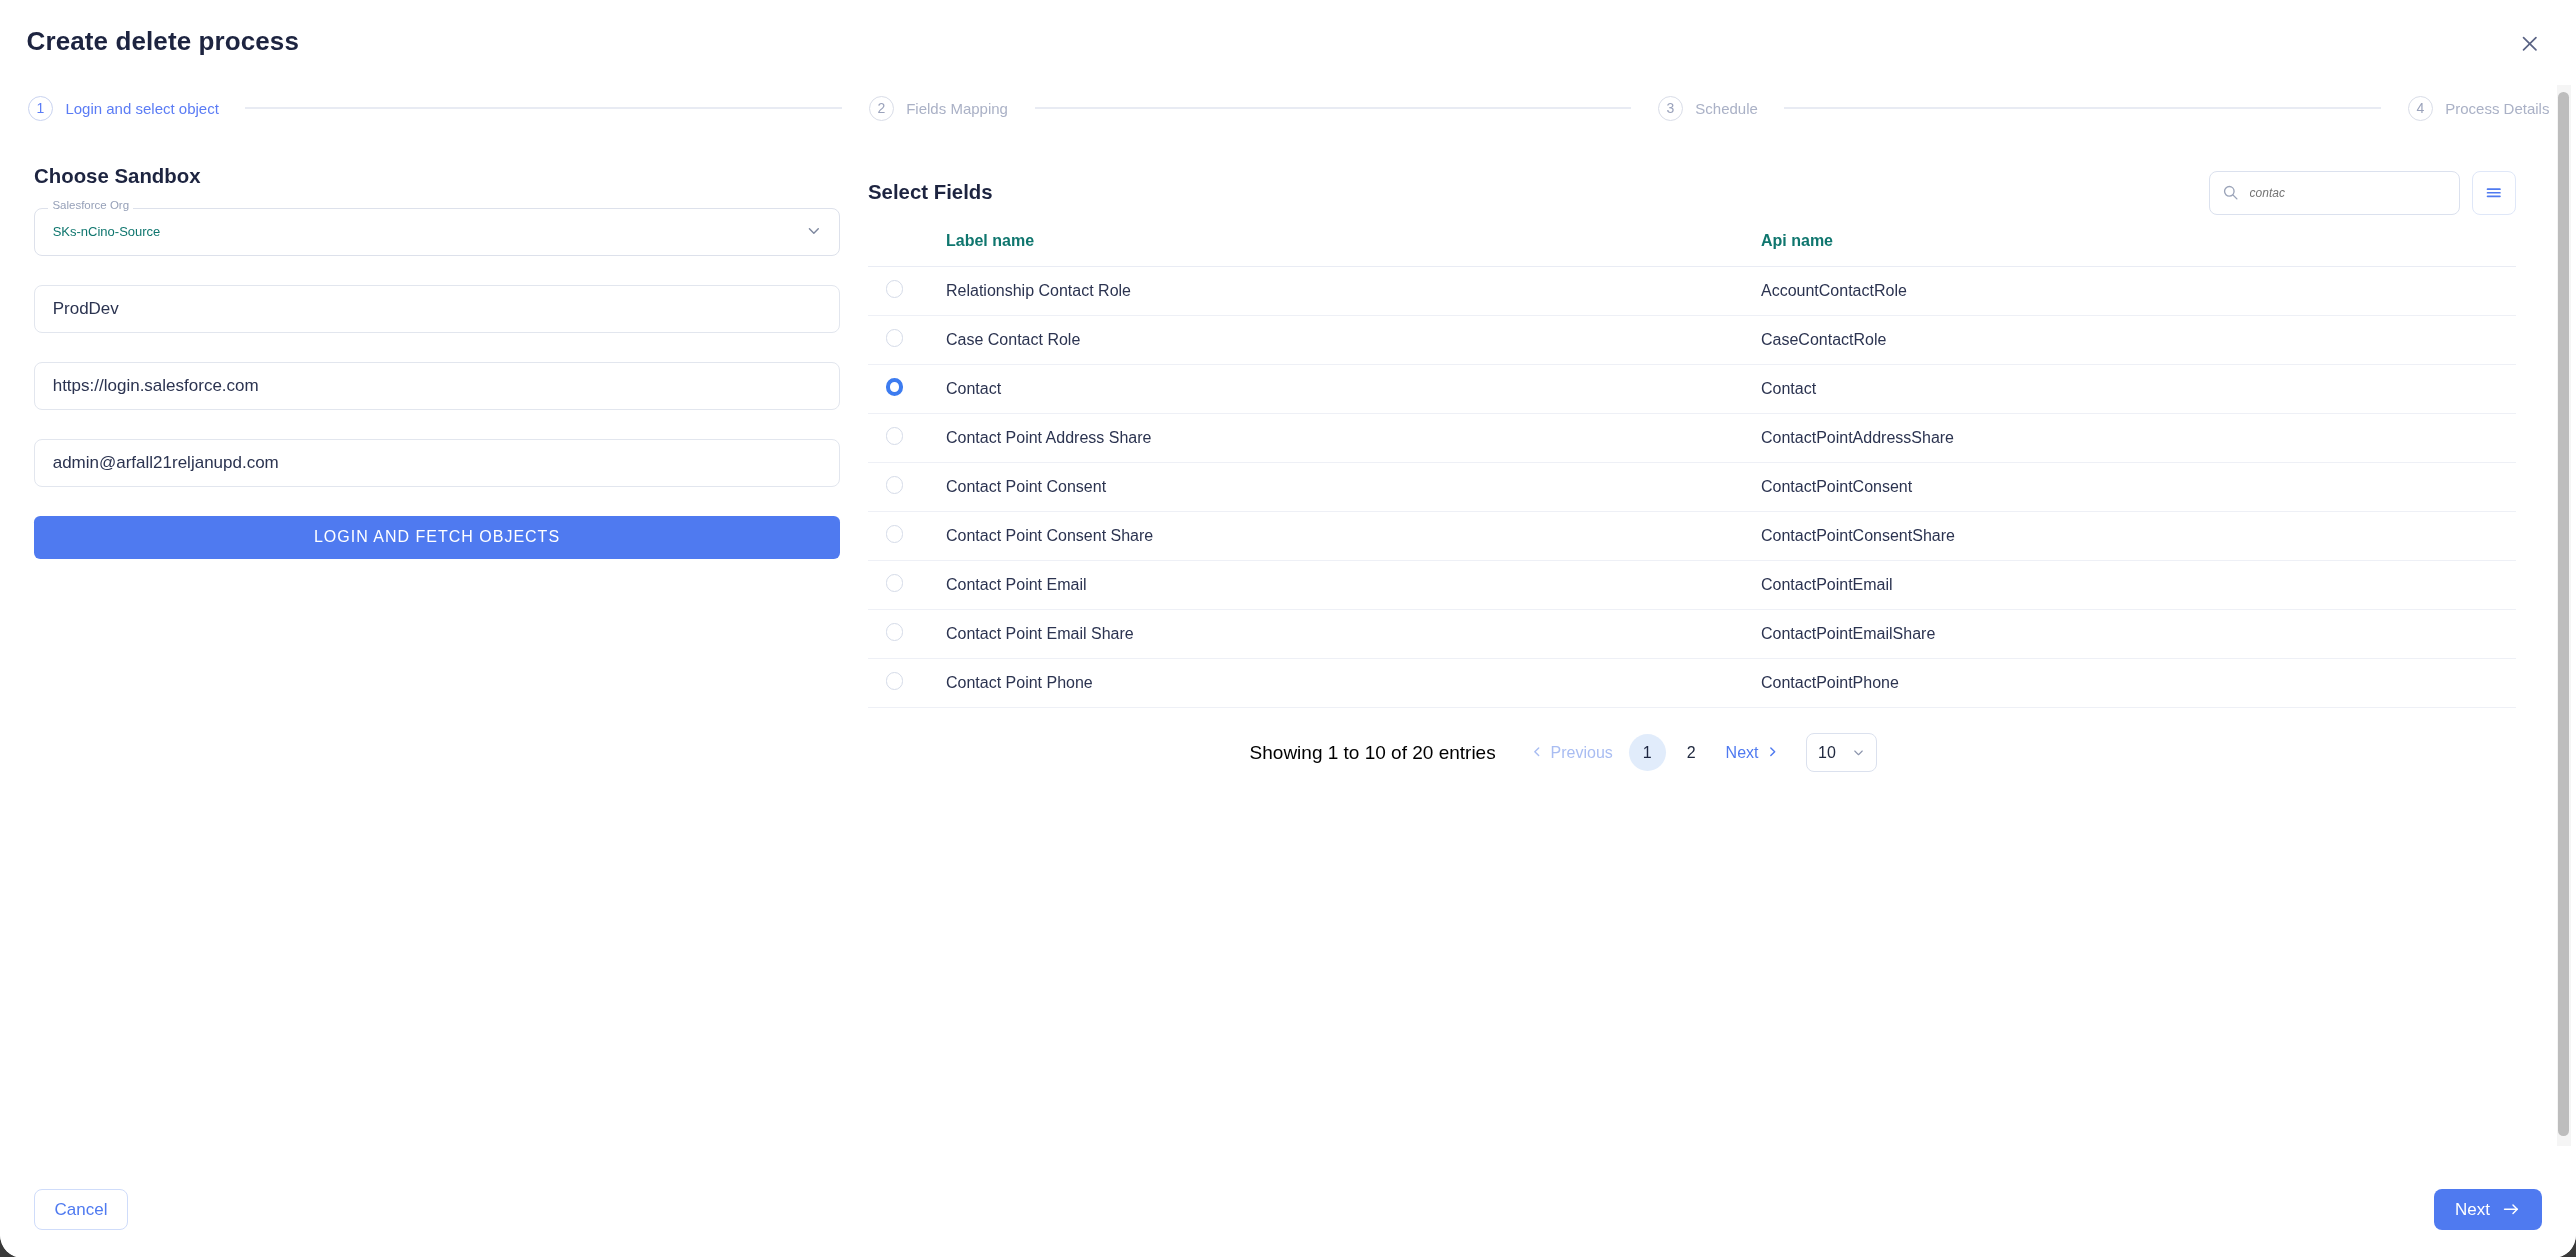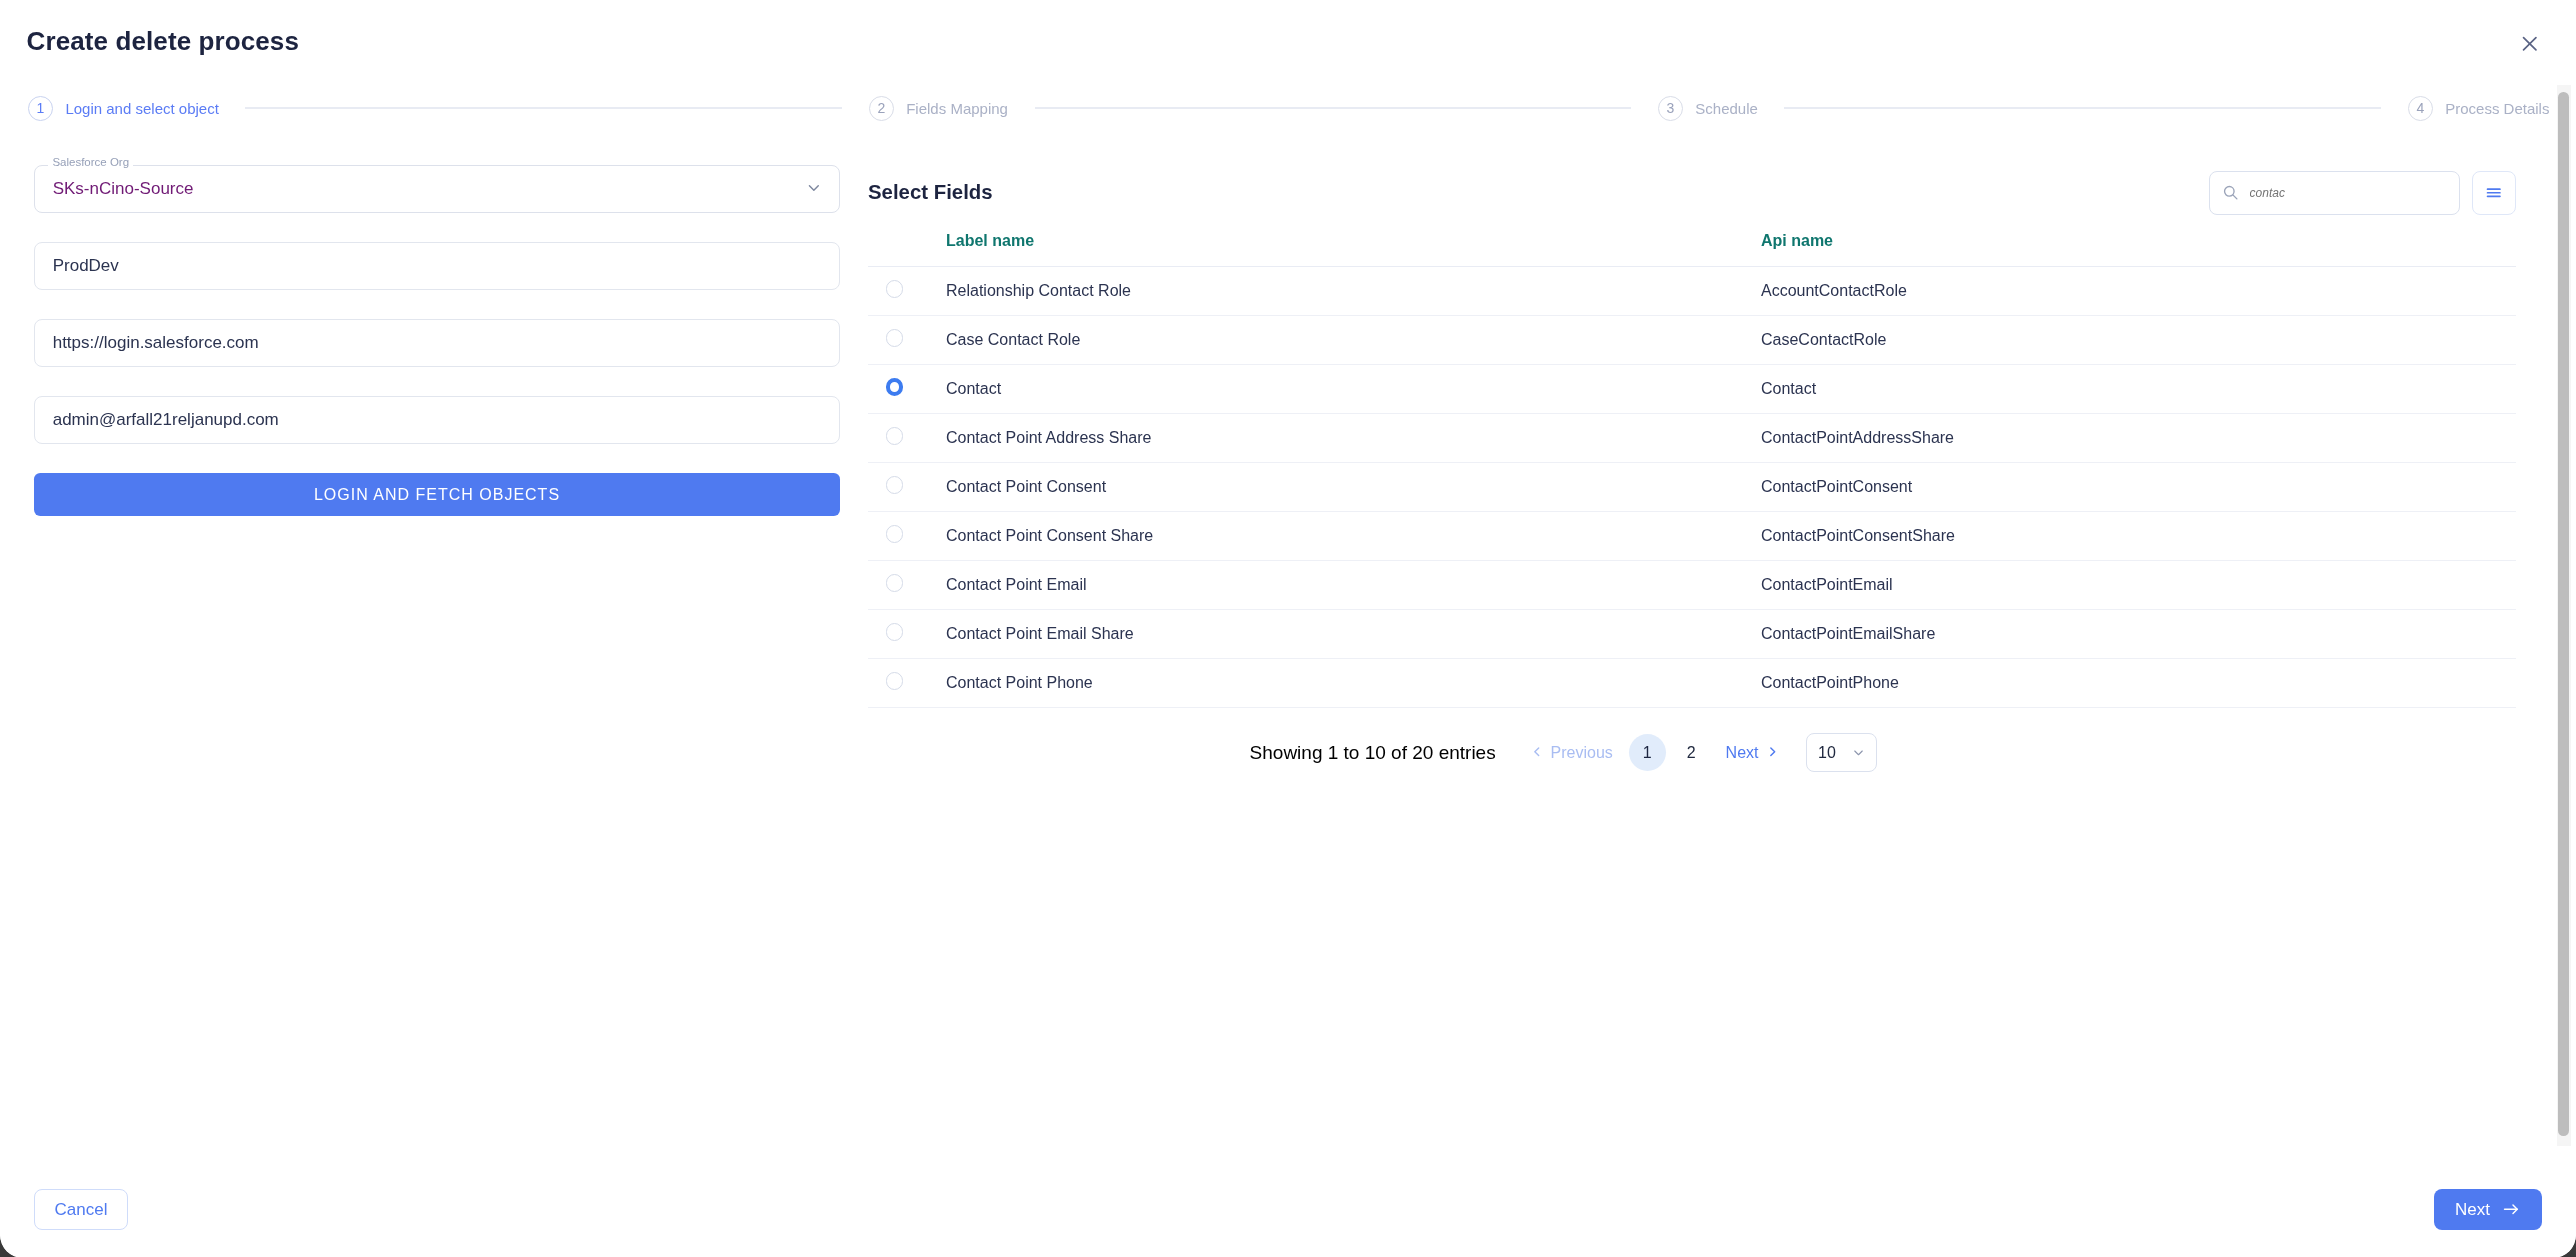--- a/index.html
+++ b/index.html
@@ -103,22 +103,22 @@
   }
   .outlined {
     width: 100%;
     height: 48px;
     border: 1.2px solid #dde1eb;
     border-radius: 8px;
     background: #fff;
     display: flex;
     align-items: center;
     padding: 0 17.7px;
-    font-size: 17px;
-    color: #701a75;
+    font-size: 13px;
+    color: #0f766e;
   }
   .float-label {
     position: absolute;
     left: 14px; top: -8px;
     background: #fff;
     padding: 0 4.4px;
     font-size: 11.5px;
     color: #96a0b8;
     line-height: 1;
   }
@@ -365,20 +365,21 @@
       <div class="step-label">Schedule</div>
     </div>
     <div class="step-line"></div>
     <div class="step">
       <div class="step-circle">4</div>
       <div class="step-label">Process Details</div>
     </div>
   </div>
 
   <div class="left-panel">
+    <div class="section-title">Choose Sandbox</div>
 
     <div class="select-wrap">
       <div class="outlined">SKs-nCino-Source</div>
       <div class="float-label">Salesforce Org</div>
       <div class="chev">
         <svg width="17.7" height="17.7" viewBox="0 0 20 20" fill="none" stroke="currentColor" stroke-width="1.6" stroke-linecap="round" stroke-linejoin="round">
           <polyline points="5,8 10,13 15,8"></polyline>
         </svg>
       </div>
     </div>

